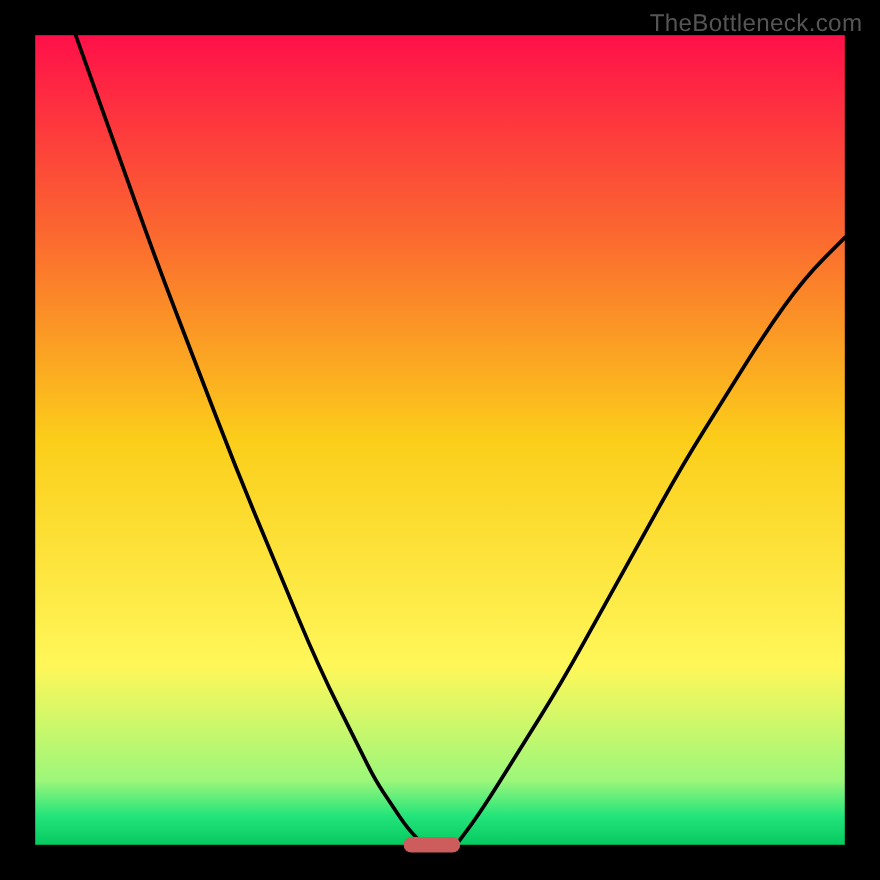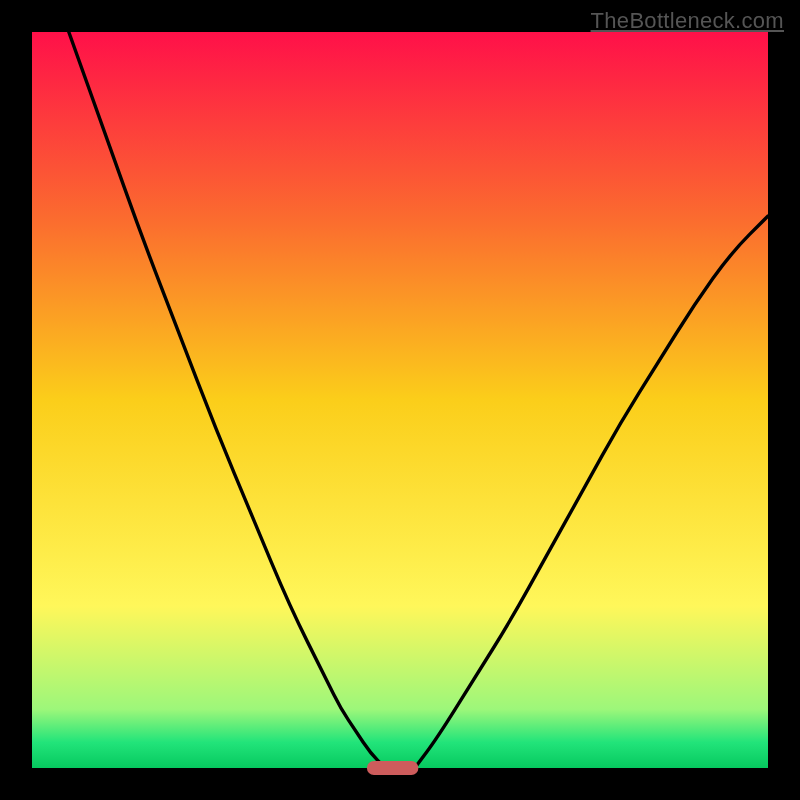--- a/index.html
+++ b/index.html
@@ -18,21 +18,20 @@
     height: 800px;
   }
   .watermark {
     position: absolute;
     top: 8px;
     right: 16px;
     color: #555;
     font-size: 22px;
     letter-spacing: 0.3px;
     user-select: none;
-    text-decoration: underline;
   }
   svg {
     display: block;
   }
 </style>
 </head>
 <body>
 
 <div class="stage">
 

